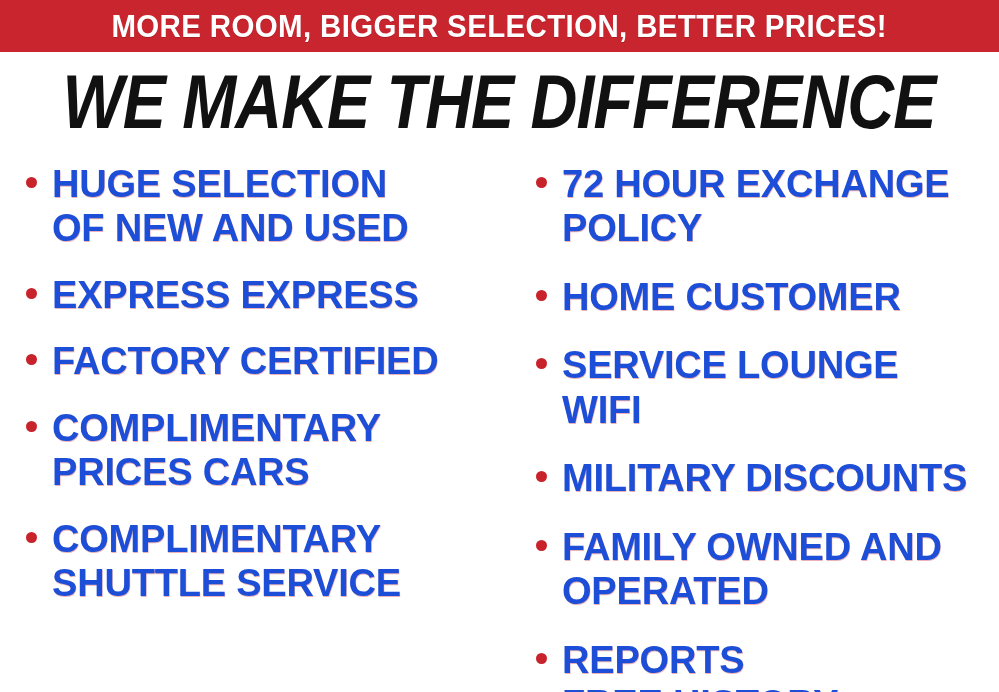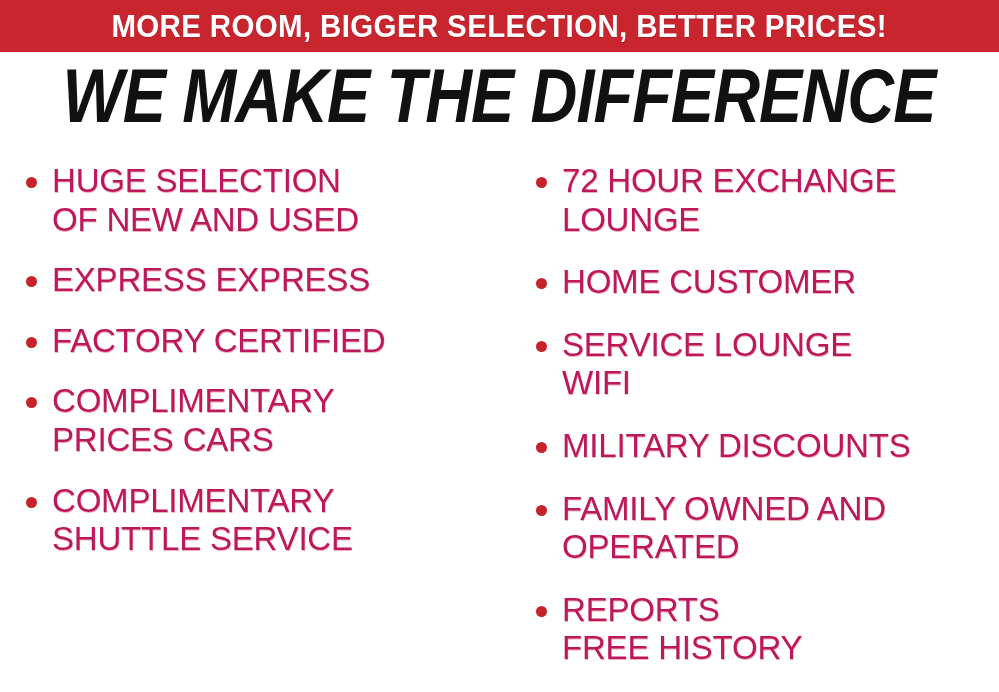--- a/index.html
+++ b/index.html
@@ -49,20 +49,21 @@
   }
 
   
   .headline-wrap {
     position: absolute;
     left: 0;
     top: 60px;
     width: 999px;
     height: 82px;
     display: flex;
+    align-items: center;
     justify-content: center;
   }
   .headline {
     color: #111111;
     font-family: "Liberation Sans", sans-serif;
     font-weight: bold;
     font-style: italic;
     font-size: 72px;
     line-height: 1;
     letter-spacing: -1px;
@@ -97,24 +98,24 @@
 
   ul.bullets {
     list-style: none;
     margin: 0;
     padding: 0;
   }
   ul.bullets li {
     position: relative;
     padding-left: 34px;
     margin-bottom: 22px;
-    color: #be185d;
-    font-family: "Liberation Sans", sans-serif;
-    font-weight: normal;
-    font-size: 33px;
+    color: #1d4ed8;
+    font-family: "Liberation Sans", sans-serif;
+    font-weight: bold;
+    font-size: 38px;
     line-height: 1.17;
     letter-spacing: -0.2px;
     text-shadow: 0.5px 0.5px 0 rgba(200,35,43,0.35);
   }
   .col-right ul.bullets li {
     margin-bottom: 24px;
   }
   ul.bullets li::before {
     content: "";
     position: absolute;
@@ -172,21 +173,21 @@
         </li>
 
       </ul>
     </div>
 
     <div class="col col-right">
       <ul class="bullets">
 
         <li>
           <span class="bline">72 HOUR EXCHANGE</span>
-          <span class="bline">LOUNGE</span>
+          <span class="bline">POLICY</span>
         </li>
 
         <li>
           <span class="bline">HOME CUSTOMER</span>
         </li>
 
         <li>
           <span class="bline">SERVICE LOUNGE</span>
           <span class="bline">WIFI</span>
         </li>

